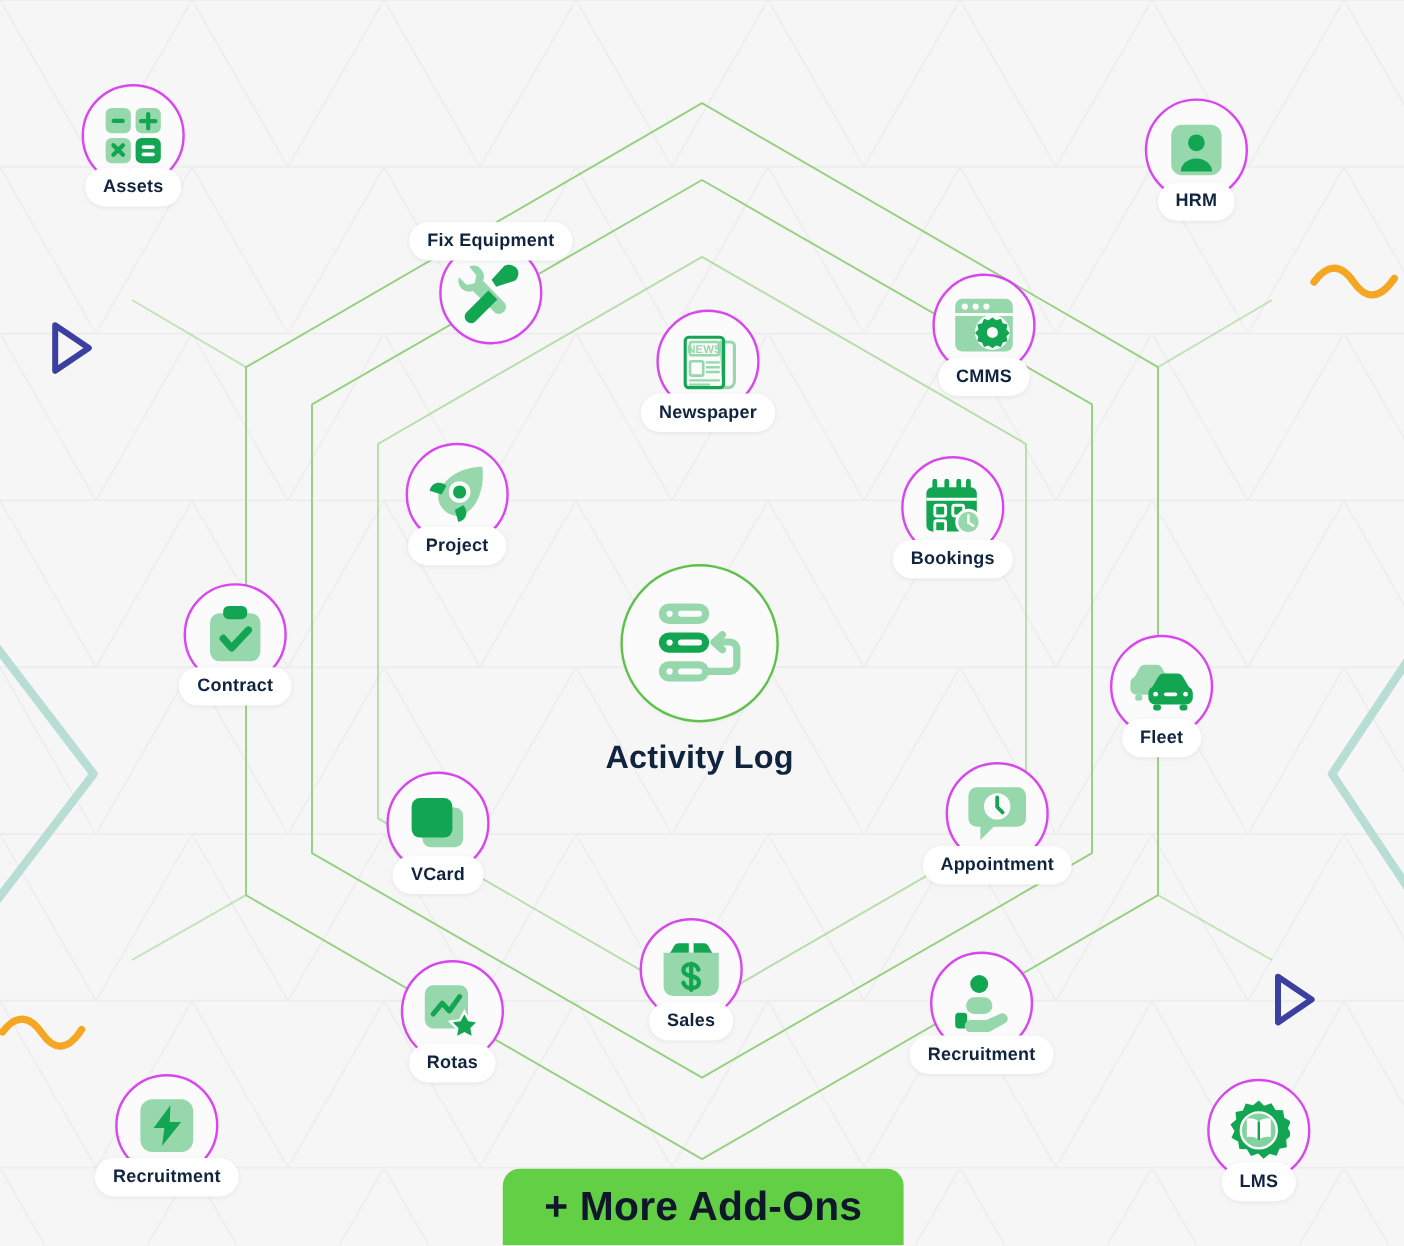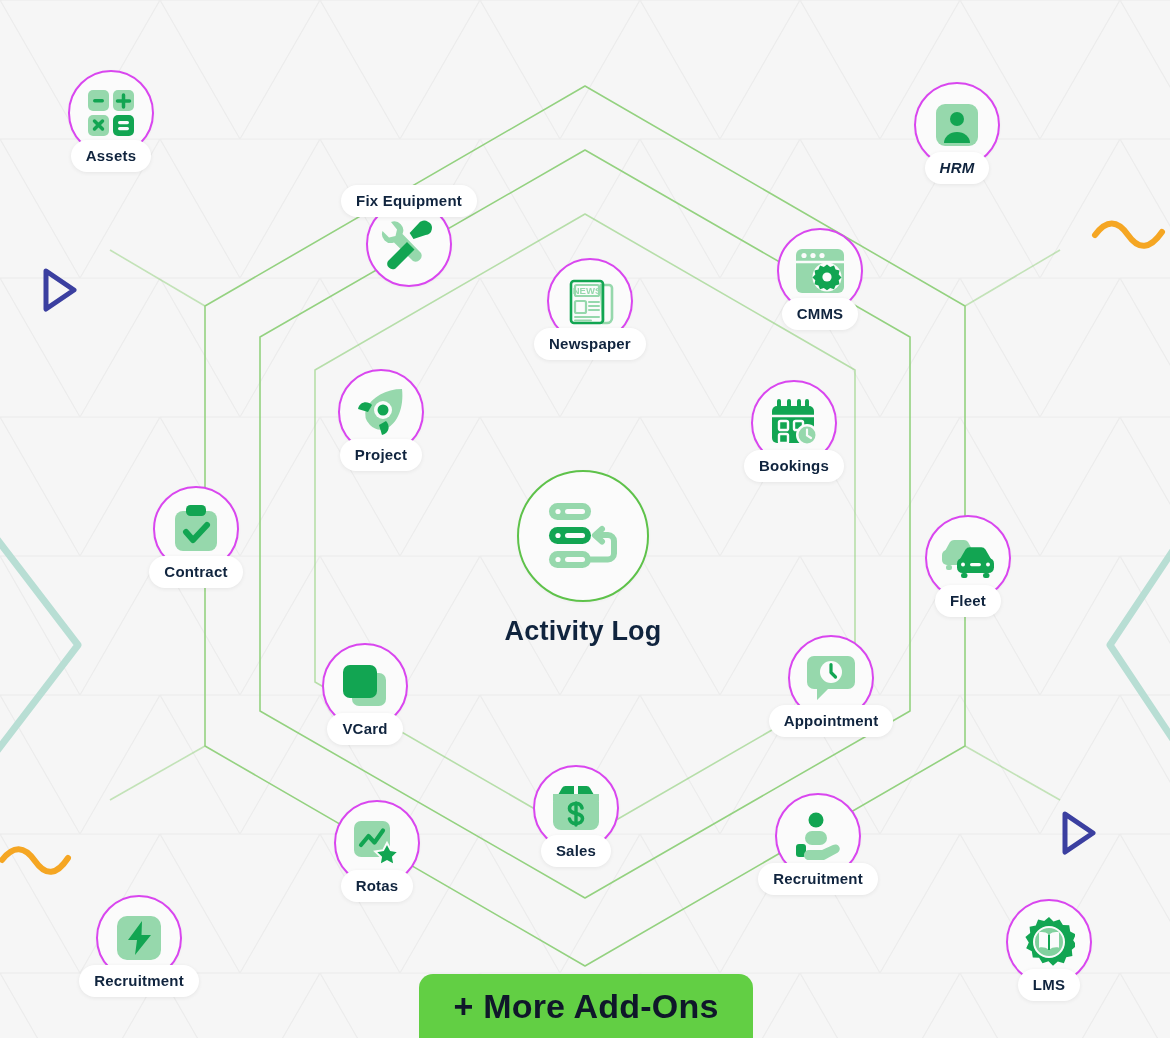--- a/index.html
+++ b/index.html
@@ -154,21 +154,21 @@
               <rect x="6" y="10" width="11" height="3.5" rx="1.7" fill="#12a552"></rect>
               <path d="M36.5 6 v12 M30.5 12 h12" stroke="#12a552" stroke-width="3.5" stroke-linecap="round"></path>
               <path d="M7.5 32 l8 8 M15.5 32 l-8 8" stroke="#12a552" stroke-width="3.5" stroke-linecap="round"></path>
               <rect x="31" y="32" width="11" height="3.2" rx="1.6" fill="#fbfbfb"></rect>
               <rect x="31" y="38" width="11" height="3.2" rx="1.6" fill="#fbfbfb"></rect>
             </svg>
           </span>
         </div>
         <div class="node-label label-below">Assets</div>
       </div>
-      <div class="node" style="left: 914px; top: 82px; width: 86px; font-style: italic;">
+      <div class="node" style="left: 954px; top: 82px; width: 86px;">
         <div class="node-circle" style="width: 86px; height: 86px;">
           <span style="display: flex;">
             <svg width="44" height="44" viewBox="0 0 44 44">
               <rect x="1" y="1" width="42" height="42" rx="9" fill="#96d8ac"></rect>
               <circle cx="22" cy="16" r="7" fill="#12a552"></circle>
               <path d="M9 40 a13 11 0 0 1 26 0 Z" fill="#12a552"></path>
             </svg>
           </span>
         </div>
         <div class="node-label label-below">HRM</div>
@@ -256,21 +256,21 @@
           <span style="display: flex;">
             <svg width="46" height="48" viewBox="0 0 46 48">
               <rect x="2" y="6" width="42" height="40" rx="8" fill="#96d8ac"></rect>
               <rect x="13" y="0" width="20" height="11" rx="4.5" fill="#12a552"></rect>
               <path d="M13 27 l7 8 14 -15" fill="none" stroke="#12a552" stroke-width="6" stroke-linecap="round" stroke-linejoin="round"></path>
             </svg>
           </span>
         </div>
         <div class="node-label label-below">Contract</div>
       </div>
-      <div class="node" style="left: 925px; top: 515px; width: 86px; text-align: center;">
+      <div class="node" style="left: 925px; top: 529px; width: 86px; text-align: center;">
         <div class="node-circle" style="width: 86px; height: 86px;">
           <span style="display: flex;">
             <svg width="54" height="42" viewBox="0 0 54 42">
               <g fill="#96d8ac">
                 <path d="M4 14 l5 -9 a5 5 0 0 1 4 -2 h10 a5 5 0 0 1 4 2 l5 9 Z"></path>
                 <rect x="1" y="13" width="32" height="15" rx="5"></rect>
                 <rect x="5" y="28" width="6" height="5" rx="2"></rect>
                 <rect x="23" y="28" width="6" height="5" rx="2"></rect>
               </g>
               <g fill="#12a552">

